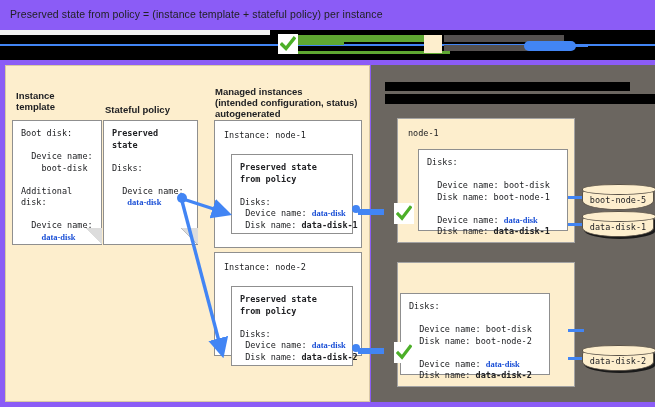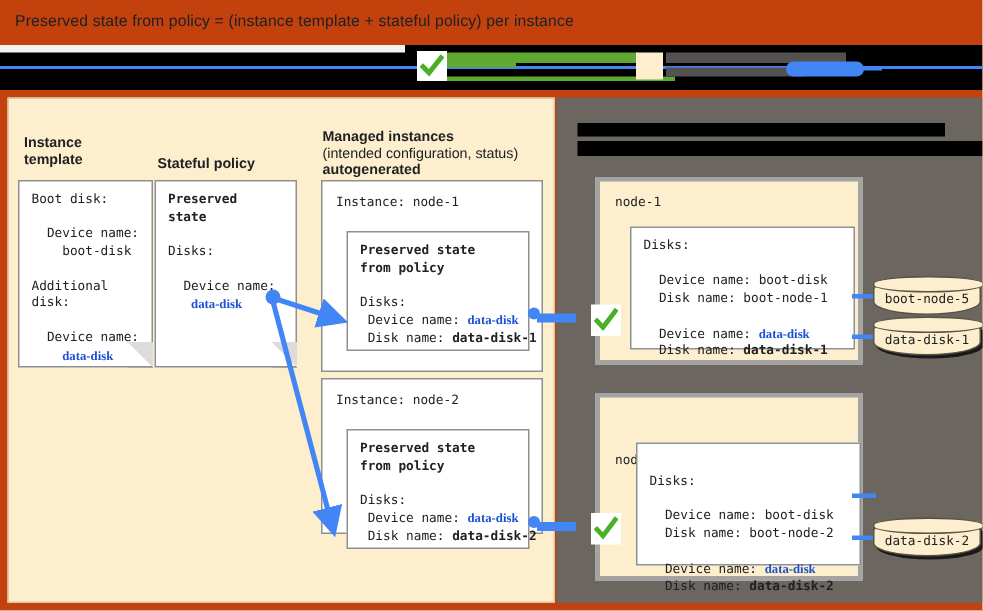--- a/index.html
+++ b/index.html
@@ -2,21 +2,21 @@
 <html><head>
 <meta charset="utf-8">
 <style>
   * { box-sizing: border-box; margin: 0; padding: 0; }
   html, body {
     width: 655px; height: 407px;
     background: #ffffff;
     font-family: "Liberation Sans", sans-serif;
     overflow: hidden;
   }
-  #root { position: relative; width: 655px; height: 407px; background: #c2410c; }
+  #root { position: relative; width: 655px; height: 407px; background: #8b5cf6; }
 
   
   .caption {
     position: absolute; left: 10px; top: 8px;
     font-size: 10.5px; color: #202124; letter-spacing: 0.01em;
     white-space: nowrap;
   }
 
   
   .banner { position: absolute; left: 0; top: 30px; width: 655px; height: 30px; background: #000; }
@@ -50,21 +50,21 @@
     position: absolute; background: #000;
   }
   .rb1 { left: 385px; top: 82px; width: 245px; height: 9px; }
   .rb2 { left: 385px; top: 94px; width: 270px; height: 10px; }
 
   
   .sec-title {
     position: absolute; font-size: 9.5px; font-weight: bold; color: #202124; line-height: 11px;
     white-space: pre-line;
   }
-  .sec-sub { font-weight: normal; }
+  .sec-sub { font-weight: bold; }
 
   
   .note {
     position: absolute; background: #ffffff; border: 1px solid #8f8f8f;
     font-family: "DejaVu Sans Mono", "Liberation Mono", monospace;
     font-size: 8.5px; color: #202124; line-height: 11.5px;
     padding: 7px 8px; white-space: pre;
   }
   .note .fold {
     position: absolute; right: -1px; bottom: -1px; width: 17px; height: 17px;
@@ -78,21 +78,21 @@
   .b { font-weight: bold; }
   .blue { color: #1a4fd6; font-weight: bold; font-family: Liberation Serif, serif; }
 
   
   .box-white {
     position: absolute; background: #ffffff; border: 1px solid #8f8f8f;
     font-family: "DejaVu Sans Mono", "Liberation Mono", monospace;
     font-size: 8.5px; color: #202124; line-height: 11.5px; white-space: pre;
   }
   .box-beige {
-    position: absolute; background: #fdeecd; border: 3px solid #a3a3a3;
+    position: absolute; background: #fdeecd; border: 1px solid #a3a3a3;
     font-family: "DejaVu Sans Mono", "Liberation Mono", monospace;
     font-size: 8.5px; color: #202124; line-height: 11.5px; white-space: pre;
   }
   .inner-label { position: absolute; font-family: "DejaVu Sans Mono","Liberation Mono",monospace; font-size: 8.5px; color:#202124; }
 
   
   .cyl {
     position: absolute; width: 72px; height: 26px; background: #fdeecd;
     border: 1px solid #5a5248; border-radius: 36px / 9px;
     font-family: "DejaVu Sans Mono", "Liberation Mono", monospace;
@@ -198,21 +198,21 @@
 <span></span>
   <span>Device name: boot-disk</span>
   <span>Disk name: boot-node-1</span>
 <span></span>
   <span>Device name:</span> <span class="blue">data-disk</span>
   <span>Disk name:</span> <span class="b">data-disk-1</span></div>
   </div>
 
   <div class="box-beige" style="left:397px; top:262px; width:178px; height:125px;">
     <div class="inner-label" style="left:10px; top:9px;margin-top:28px;">node-2</div>
-    <div class="box-white" style="left:24px; top:30px; width:150px; height:82px; padding:20px 8px;"><span>Disks:</span>
+    <div class="box-white" style="left:2px; top:30px; width:150px; height:82px; padding:7px 8px;"><span>Disks:</span>
 <span></span>
   <span>Device name: boot-disk</span>
   <span>Disk name: boot-node-2</span>
 <span></span>
   <span>Device name:</span> <span class="blue">data-disk</span>
   <span>Disk name:</span> <span class="b">data-disk-2</span></div>
   </div>
 
   <div class="conn" style="left:568px; top:196px; width:16px;"></div>
   <div class="cyl" style="left:582px; top:184px;">

